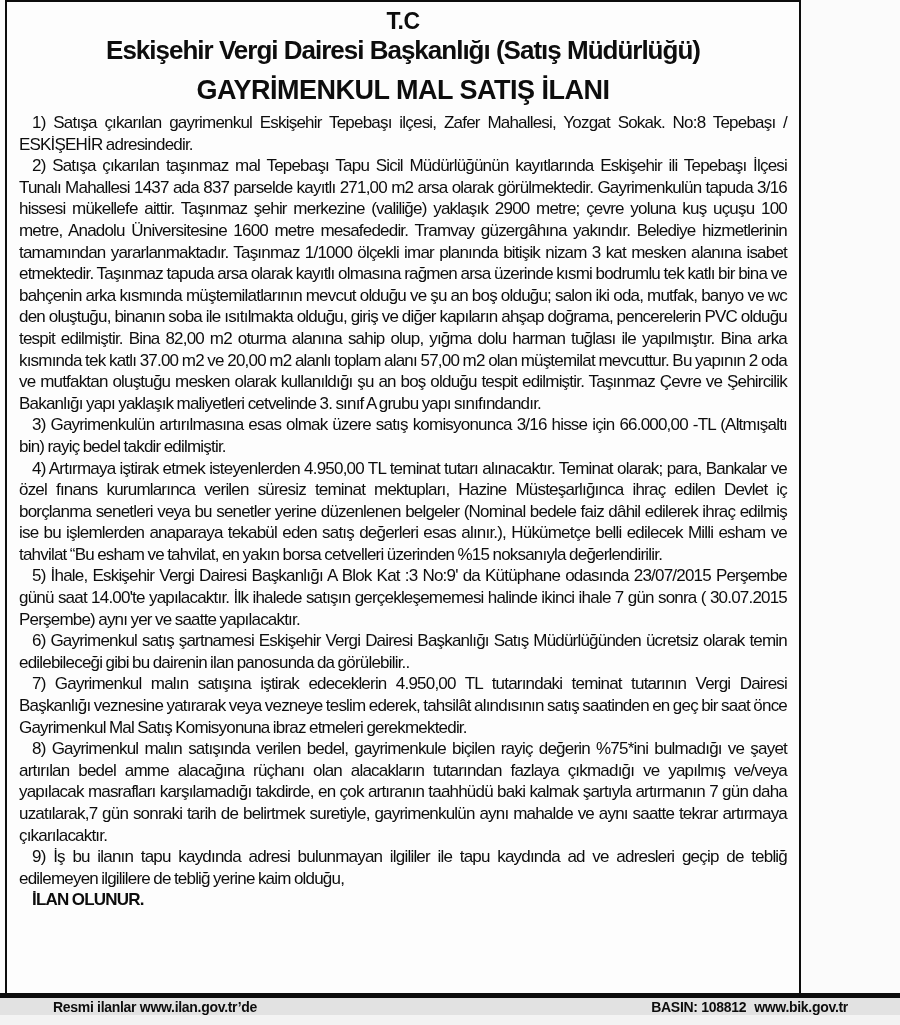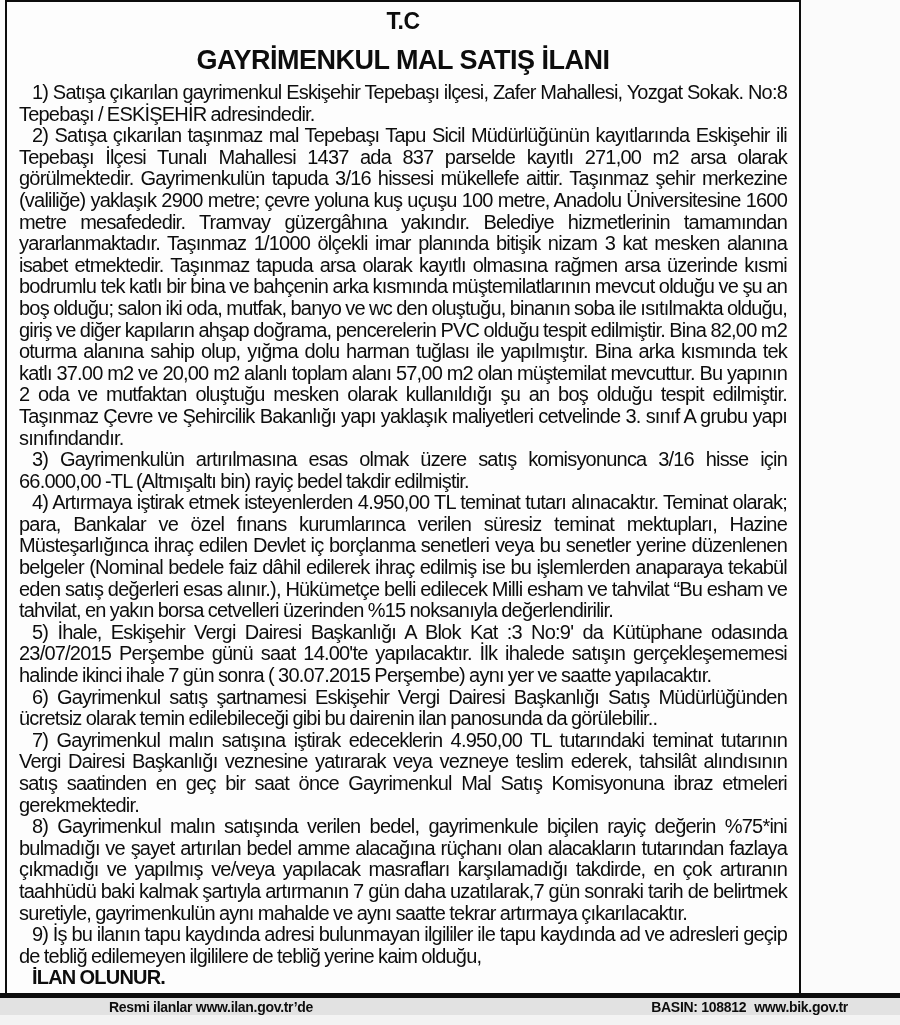--- a/index.html
+++ b/index.html
@@ -30,21 +30,21 @@
     border-bottom: none;
     padding: 5px 12px 0 12px;
   }
   .doc-header { text-align: center; font-weight: bold; }
   .h-tc    { font-size: 23px; line-height: 28px; letter-spacing: -0.5px; }
   .h-main  { font-size: 29px; line-height: 33px; letter-spacing: -1px; }
   .h-sub   { font-size: 26px; line-height: 30px; letter-spacing: -1px; }
   .h-title { font-size: 27px; line-height: 30px; letter-spacing: -0.5px; margin-top: 10px; margin-bottom: 7px; }
   .doc-body p {
     margin: 0;
-    font-size: 20px;
+    font-size: 17px;
     line-height: 21.6px;
     letter-spacing: -0.8px;
     word-spacing: -0.6px;
     text-align: justify;
     text-indent: 13px;
   }
   .doc-body p.closing {
     font-weight: bold;
     text-align: left;
   }
@@ -56,21 +56,21 @@
   }
   .footer-band {
     position: absolute;
     left: 0; top: 998px;
     width: 900px; height: 17px;
     box-sizing: border-box;
     background: #e2e2e2;
     display: flex;
     align-items: center;
     justify-content: space-between;
-    padding: 0 52px 0 109px;
+    padding: 0 52px 0 53px;
     font-size: 14px;
     font-weight: bold;
     letter-spacing: -0.3px;
   }
   .footer-right { display: flex; gap: 8px; }
   .bottom-strip {
     position: absolute;
     left: 0; top: 1015px;
     width: 900px; height: 10px;
     background: #f3f3f3;
@@ -78,20 +78,21 @@
 </style>
 </head>
 <body>
 
 <div class="page">
 
   <div class="doc-box">
 
     <div class="doc-header">
       <div class="h-tc">T.C</div>
+      <div class="h-sub">Eskişehir Vergi Dairesi Başkanlığı (Satış Müdürlüğü)</div>
       <div class="h-title">GAYRİMENKUL MAL SATIŞ İLANI</div>
     </div>
 
     <div class="doc-body">
       <p>1) Satışa çıkarılan gayrimenkul Eskişehir Tepebaşı ilçesi, Zafer Mahallesi, Yozgat Sokak. No:8 Tepebaşı / ESKİŞEHİR adresindedir.</p>
       <p>2) Satışa çıkarılan taşınmaz mal Tepebaşı Tapu Sicil Müdürlüğünün kayıtlarında Eskişehir ili Tepebaşı İlçesi Tunalı Mahallesi 1437 ada 837 parselde kayıtlı 271,00 m2 arsa olarak görülmektedir. Gayrimenkulün tapuda 3/16 hissesi mükellefe aittir. Taşınmaz şehir merkezine (valiliğe) yaklaşık 2900 metre; çevre yoluna kuş uçuşu 100 metre, Anadolu Üniversitesine 1600 metre mesafededir. Tramvay güzergâhına yakındır. Belediye hizmetlerinin tamamından yararlanmaktadır. Taşınmaz 1/1000 ölçekli imar planında bitişik nizam 3 kat mesken alanına isabet etmektedir. Taşınmaz tapuda arsa olarak kayıtlı olmasına rağmen arsa üzerinde kısmi bodrumlu tek katlı bir bina ve bahçenin arka kısmında müştemilatlarının mevcut olduğu ve şu an boş olduğu; salon iki oda, mutfak, banyo ve wc den oluştuğu, binanın soba ile ısıtılmakta olduğu, giriş ve diğer kapıların ahşap doğrama, pencerelerin PVC olduğu tespit edilmiştir. Bina 82,00 m2 oturma alanına sahip olup, yığma dolu harman tuğlası ile yapılmıştır. Bina arka kısmında tek katlı 37.00 m2 ve 20,00 m2 alanlı toplam alanı 57,00 m2 olan müştemilat mevcuttur. Bu yapının 2 oda ve mutfaktan oluştuğu mesken olarak kullanıldığı şu an boş olduğu tespit edilmiştir. Taşınmaz Çevre ve Şehircilik Bakanlığı yapı yaklaşık maliyetleri cetvelinde 3. sınıf A grubu yapı sınıfındandır.</p>
       <p>3) Gayrimenkulün artırılmasına esas olmak üzere satış komisyonunca 3/16 hisse için 66.000,00 -TL (Altmışaltı bin) rayiç bedel takdir edilmiştir.</p>
       <p>4) Artırmaya iştirak etmek isteyenlerden 4.950,00 TL teminat tutarı alınacaktır. Teminat olarak; para, Bankalar ve özel fınans kurumlarınca verilen süresiz teminat mektupları, Hazine Müsteşarlığınca ihraç edilen Devlet iç borçlanma senetleri veya bu senetler yerine düzenlenen belgeler (Nominal bedele faiz dâhil edilerek ihraç edilmiş ise bu işlemlerden anaparaya tekabül eden satış değerleri esas alınır.), Hükümetçe belli edilecek Milli esham ve tahvilat “Bu esham ve tahvilat, en yakın borsa cetvelleri üzerinden %15 noksanıyla değerlendirilir.</p>
       <p>5) İhale, Eskişehir Vergi Dairesi Başkanlığı A Blok Kat :3 No:9' da Kütüphane odasında 23/07/2015 Perşembe günü saat 14.00'te yapılacaktır. İlk ihalede satışın gerçekleşememesi halinde ikinci ihale 7 gün sonra ( 30.07.2015 Perşembe) aynı yer ve saatte yapılacaktır.</p>
       <p>6) Gayrimenkul satış şartnamesi Eskişehir Vergi Dairesi Başkanlığı Satış Müdürlüğünden ücretsiz olarak temin edilebileceği gibi bu dairenin ilan panosunda da görülebilir..</p>

